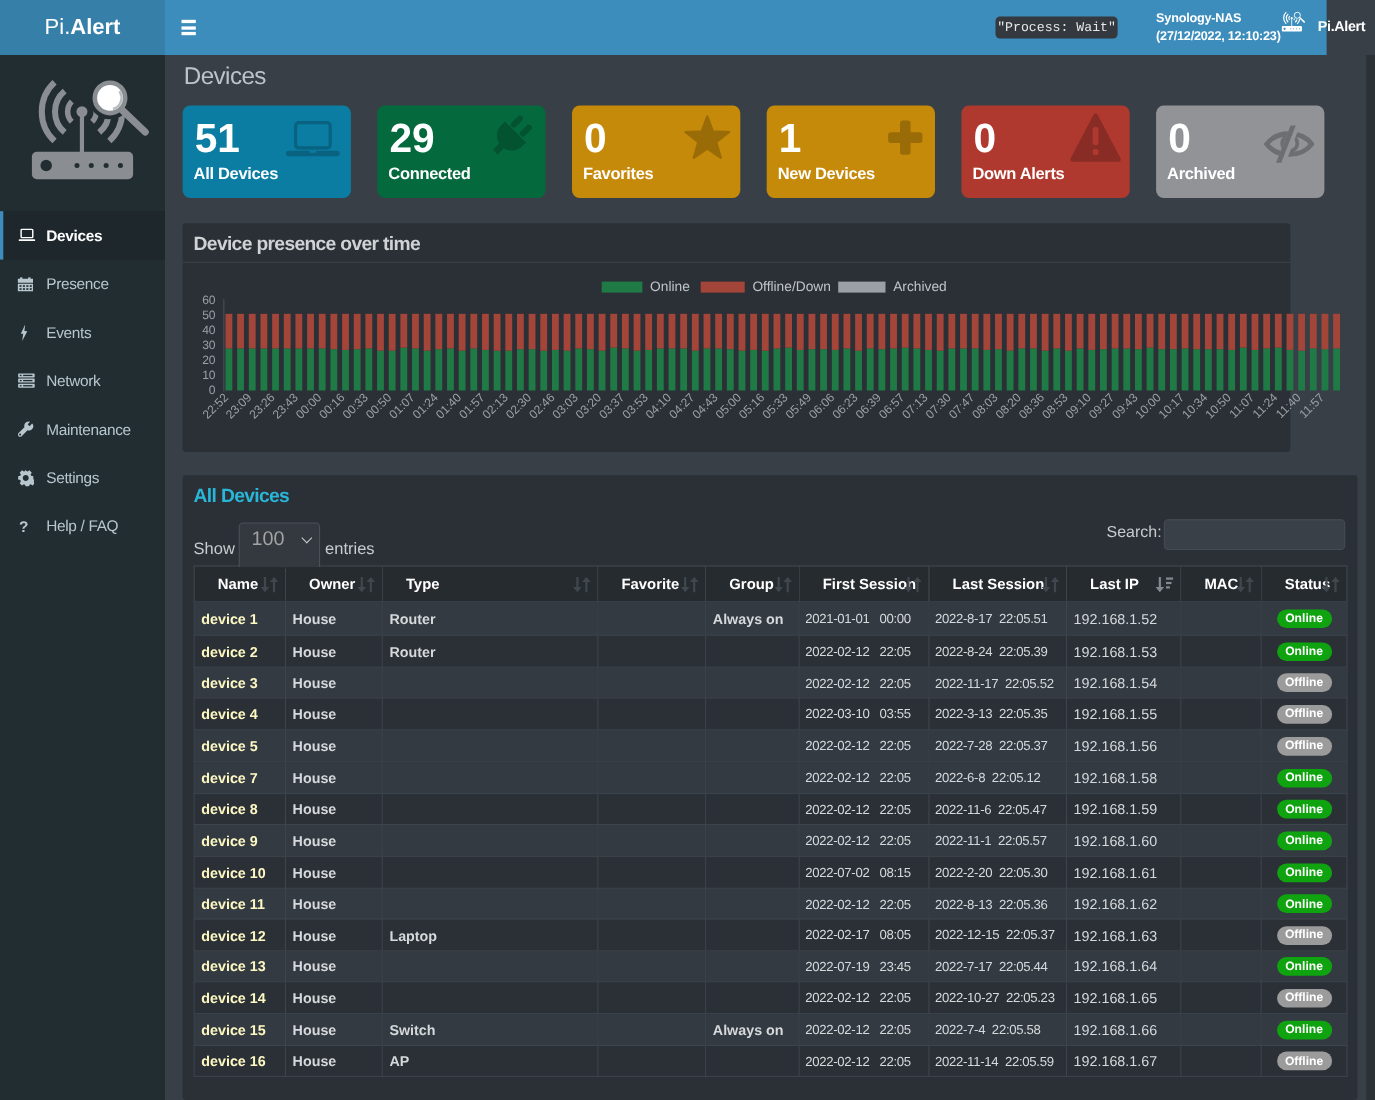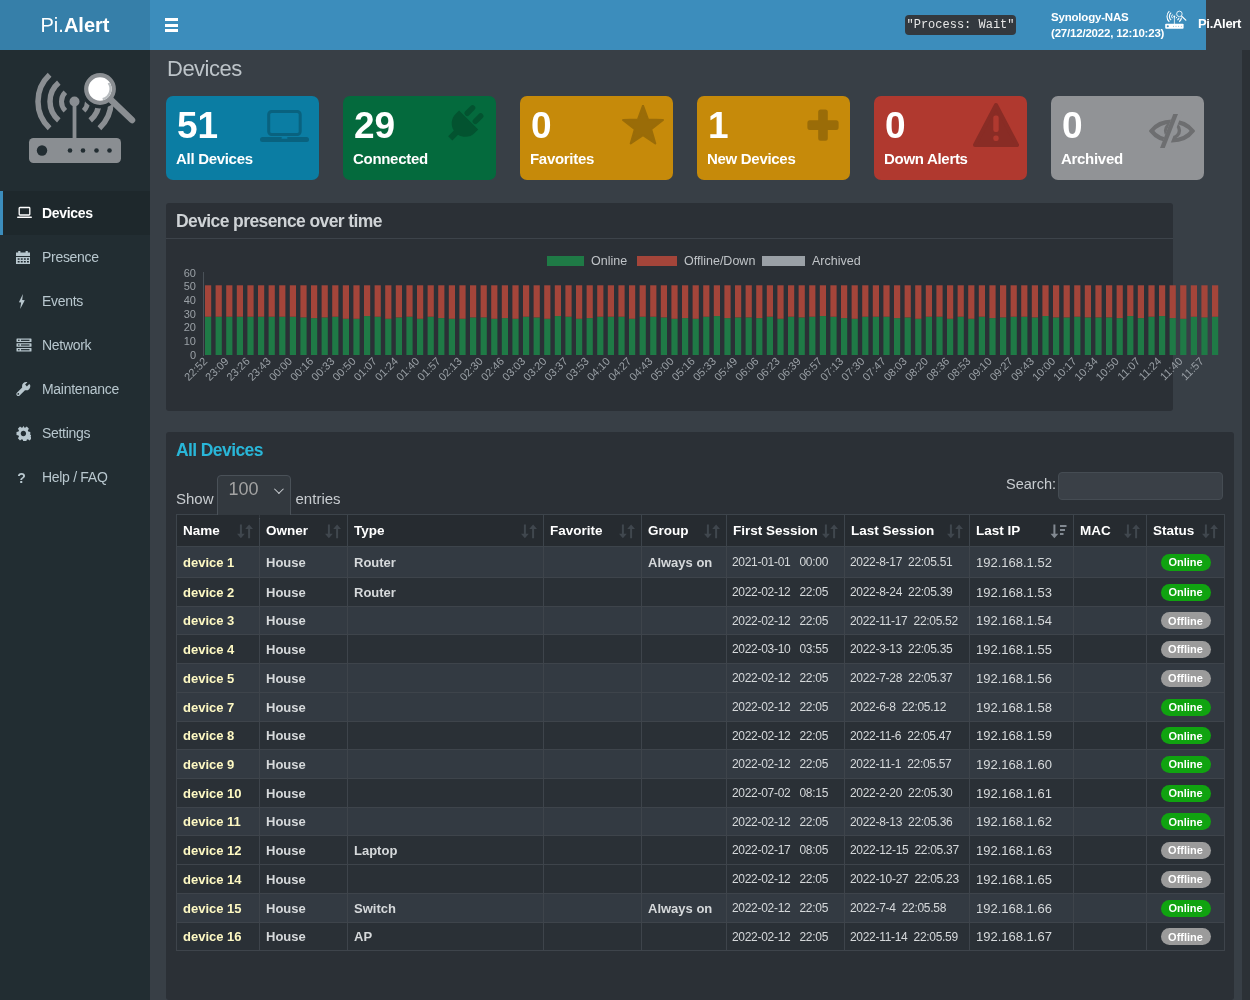--- a/index.html
+++ b/index.html
@@ -35,21 +35,21 @@
 .panel-head { height:36px; border-bottom:1px solid #3d434a; color:#cfd3d6; font-size:17.5px; font-weight:700; letter-spacing:-0.6px; line-height:37px; padding-left:10px; }
 .panel-table { top:382px; width:1068px; height:568px; overflow:hidden; }
 .tbl-title { color:#29b6d8; font-size:17.5px; font-weight:700; letter-spacing:-0.6px; padding:8px 0 0 10px; }
 .controls { position:relative; height:53px; }
 .show { position:absolute; left:10px; top:17px; color:#c8ccd0; font-size:15px; }
 .showsel { display:inline-block; width:74px; height:44px; background:#33393f; border:1px solid #4a5158; border-radius:4px; margin:0 5px 0 3px; vertical-align:middle; position:relative; top:-3px; color:#a3a3a3; font-size:18px; line-height:26px; padding-left:11px; }
 .showsel:after { content:""; position:absolute; right:9px; top:11px; width:6px; height:6px; border-right:1.5px solid #c8ccd0; border-bottom:1.5px solid #c8ccd0; transform:rotate(45deg) translateY(-2px); }
 .searchlbl { position:absolute; left:840px; top:15px; color:#c8ccd0; font-size:14.5px; }
 .searchbox { position:absolute; left:892px; top:11px; width:165px; height:28px; background:#3a4047; border:1px solid #454c53; border-radius:4px; }
 table.dt { border-collapse:collapse; margin-left:10px; width:1048px; table-layout:fixed; font-size:13px; }
-table.dt th { background:#262b30; color:#fff; font-weight:700; font-size:13.5px; text-align:left; height:32px; padding:0 6px; border:1px solid #3d444b; position:relative; white-space:nowrap; }
+table.dt th { background:#262b30; color:#fff; font-weight:700; font-size:13.5px; text-align:left; height:32px; padding:0 21px; border:1px solid #3d444b; position:relative; white-space:nowrap; }
 table.dt td { padding:0 6px; color:#d6d9db; border:1px solid #3e444b; white-space:nowrap; overflow:hidden; }
 table.dt td:nth-child(-n+5) { font-weight:600; }
 table.dt td.sess { font-size:12px; letter-spacing:-0.3px; padding:0 5px; }
 table.dt tr.odd td { background:#333a42; }
 table.dt tr.even td { background:#2a3036; }
 table.dt a { color:#fef9c3; text-decoration:none; }
 .pill { display:inline-block; width:50px; padding:2.5px 0; border-radius:9px; font-size:11px; font-weight:700; color:#fff; text-align:center; }
 .pill.on { background:#10a310; }
 .pill.off { background:#9b9b9b; }
 .sorticon { position:absolute; right:6px; top:9px; }
@@ -683,20 +683,32 @@
             <td>House</td>
             <td>Laptop</td>
             <td></td>
             <td></td>
             <td class="sess">2022-02-17&nbsp;&nbsp;&nbsp;08:05</td>
             <td class="sess">2022-12-15&nbsp;&nbsp;22:05.37</td>
             <td>192.168.1.63</td>
             <td></td>
             <td style="text-align:center"><span class="pill off">Offline</span></td>
           </tr>
+<tr class="odd" style="height:28px">
+            <td><a>device 13</a></td>
+            <td>House</td>
+            <td></td>
+            <td></td>
+            <td></td>
+            <td class="sess">2022-07-19&nbsp;&nbsp;&nbsp;23:45</td>
+            <td class="sess">2022-7-17&nbsp;&nbsp;22:05.44</td>
+            <td>192.168.1.64</td>
+            <td></td>
+            <td style="text-align:center"><span class="pill on">Online</span></td>
+          </tr>
 <tr class="even" style="height:29px">
             <td><a>device 14</a></td>
             <td>House</td>
             <td></td>
             <td></td>
             <td></td>
             <td class="sess">2022-02-12&nbsp;&nbsp;&nbsp;22:05</td>
             <td class="sess">2022-10-27&nbsp;&nbsp;22:05.23</td>
             <td>192.168.1.65</td>
             <td></td>

